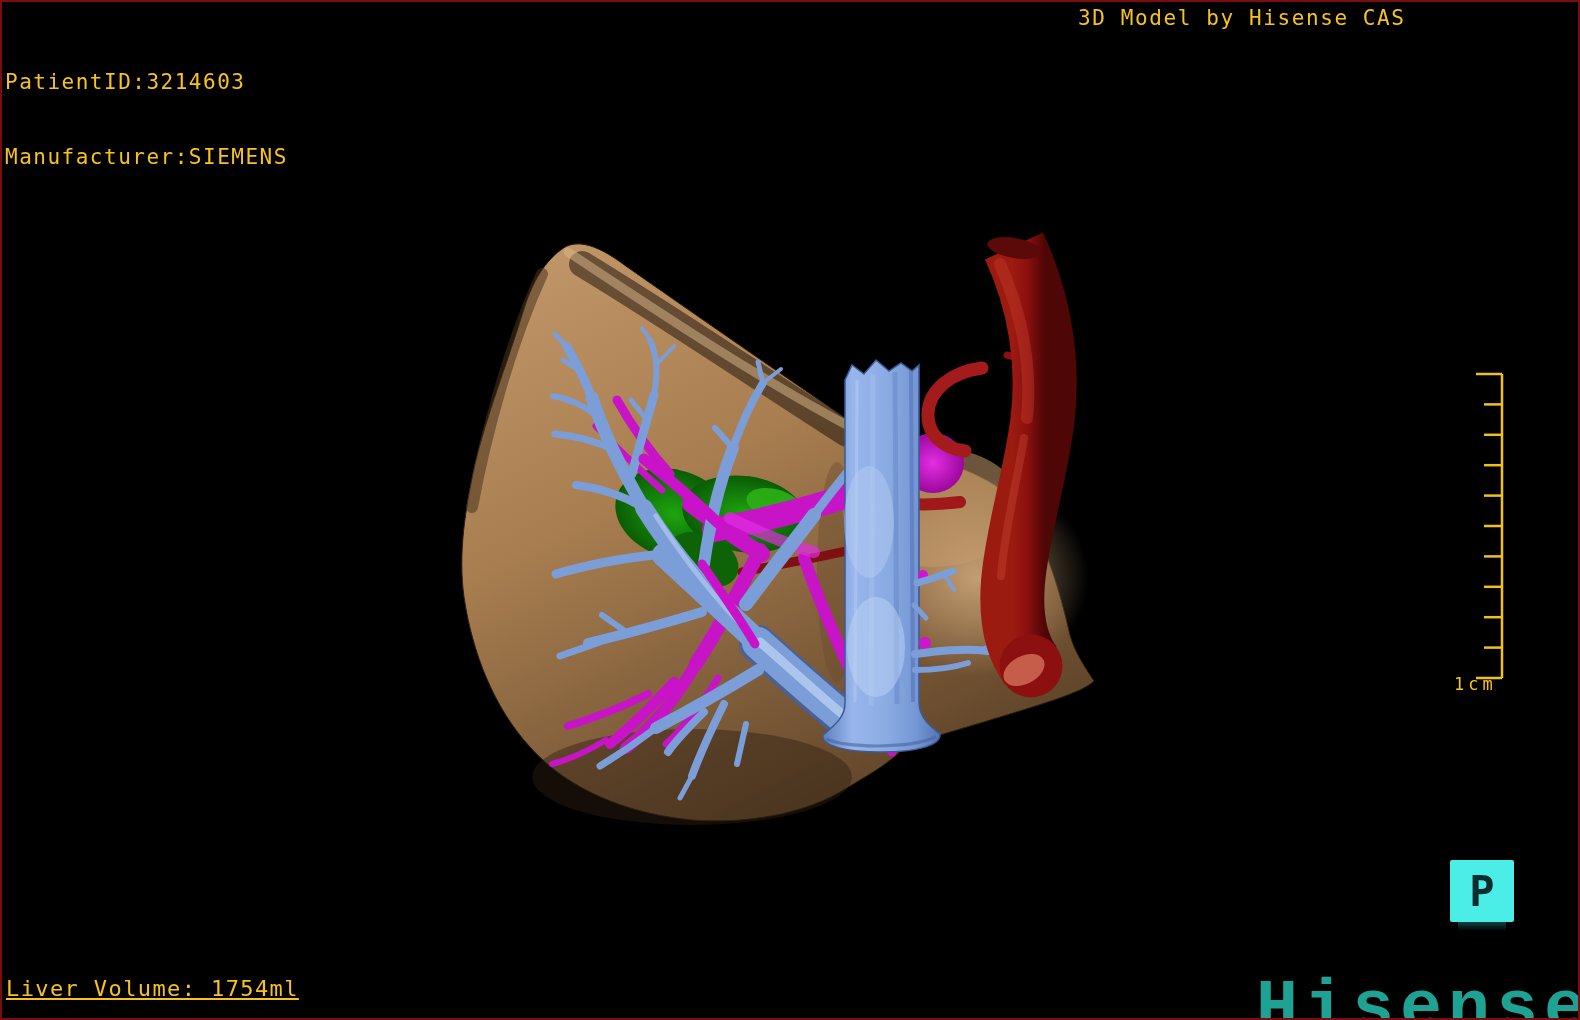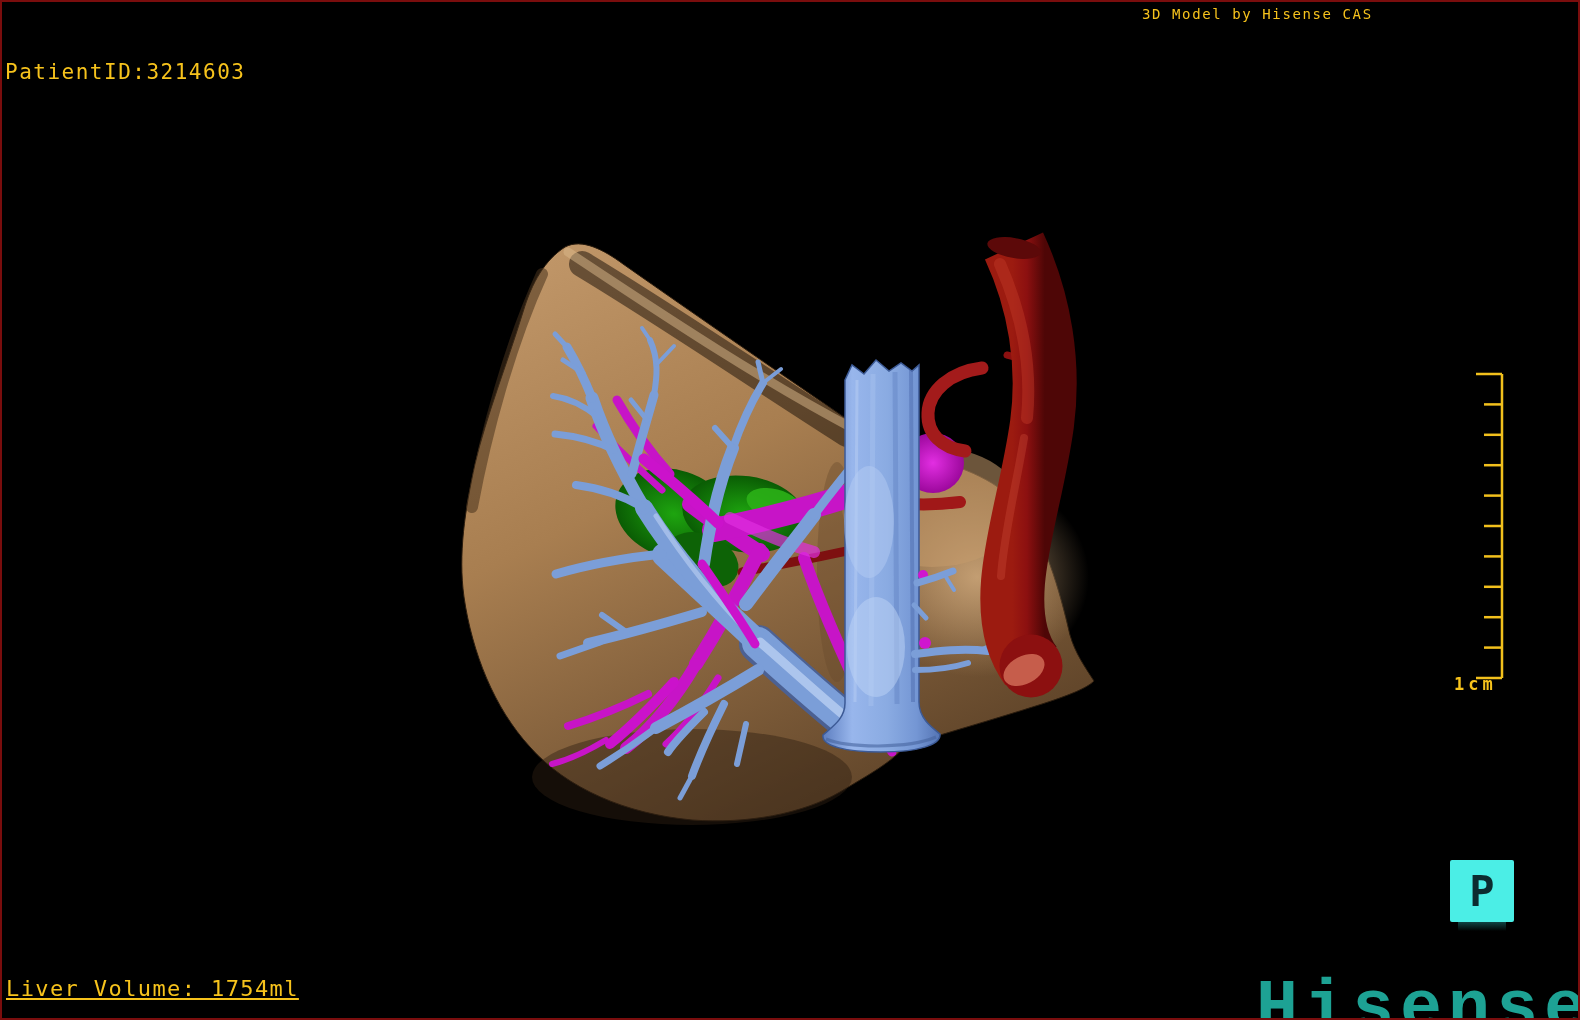--- a/index.html
+++ b/index.html
@@ -4,25 +4,25 @@
 <style>
   html,body{margin:0;padding:0;background:#111;}
   .frame{
     position:relative; width:1580px; height:1020px;
     background:#000; box-sizing:border-box;
     border:2px solid #7a0d0d; overflow:hidden;
     font-family:"DejaVu Sans Mono", monospace;
   }
   .model-svg{position:absolute; left:0; top:0; width:1580px; height:1020px;}
   .overlay{position:absolute; color:#f7c31c; white-space:pre;}
-  .info-block{left:3px; top:8px; font-size:21px; line-height:25px; letter-spacing:1.5px;}
-  .viewer-title{left:1140px; top:4px; font-size:14px; letter-spacing:1.6px;}
+  .info-block{left:3px; top:18px; font-size:21px; line-height:25px; letter-spacing:1.5px;}
+  .viewer-title{left:1076px; top:4px; font-size:21px; letter-spacing:1.6px;}
   .volume-readout{left:4px; top:974px; font-size:22px; letter-spacing:1.4px;text-decoration:underline;}
   .scalebar{position:absolute; left:1460px; top:356px;}
-  .scalebar-label{left:1452px; top:672px; font-size:17px; letter-spacing:4px; font-weight:bold;}
+  .scalebar-label{left:1452px; top:672px; font-size:17px; letter-spacing:4px; font-weight:normal;}
   .p-marker{
     position:absolute; left:1448px; top:858px; width:64px; height:62px;
     background:#4beee6; color:#0c2c30; display:flex; align-items:center; justify-content:center;
     font-size:42px; font-weight:bold; font-family:"DejaVu Sans Mono", monospace;
     border-radius:2px; cursor:pointer;
   }
   .p-marker::after{
     content:""; position:absolute; left:8px; right:8px; top:100%; height:9px;
     background:linear-gradient(180deg, rgba(35,150,150,.45), rgba(0,0,0,0));
   }
@@ -185,20 +185,21 @@
       <circle cx="1029" cy="664" r="31.5" fill="#8c1010"></circle>
       <ellipse cx="1022" cy="668" rx="22" ry="14" transform="rotate(-28 1022 668)" fill="#d4705a" opacity="0.8"></ellipse>
       <ellipse cx="1012" cy="246" rx="27" ry="10" transform="rotate(10 1012 246)" fill="#5c0909"></ellipse>
       <path d="M 998 262 C 1020 312 1030 364 1025 416" stroke="#c23a28" stroke-width="12" opacity="0.45" fill="none" stroke-linecap="round"></path>
       <path d="M 1022 436 C 1014 484 1002 532 999 574" stroke="#cf4e38" stroke-width="8" opacity="0.35" fill="none" stroke-linecap="round"></path>
     </g>
   </svg>
 
   <div class="overlay info-block">
     <div>PatientID:3214603</div>
+    <div>Manufacturer:SIEMENS</div>
   </div>
 
   <div class="overlay viewer-title">3D Model by Hisense CAS</div>
 
   <div class="overlay volume-readout">Liver Volume: 1754ml</div>
 
   <svg class="scalebar" width="46" height="352" viewBox="0 0 46 352">
     <g stroke="#f2c01c" stroke-width="2.5">
       <path d="M40 16 V320"></path>
       <path d="M14 16 H40"></path>

